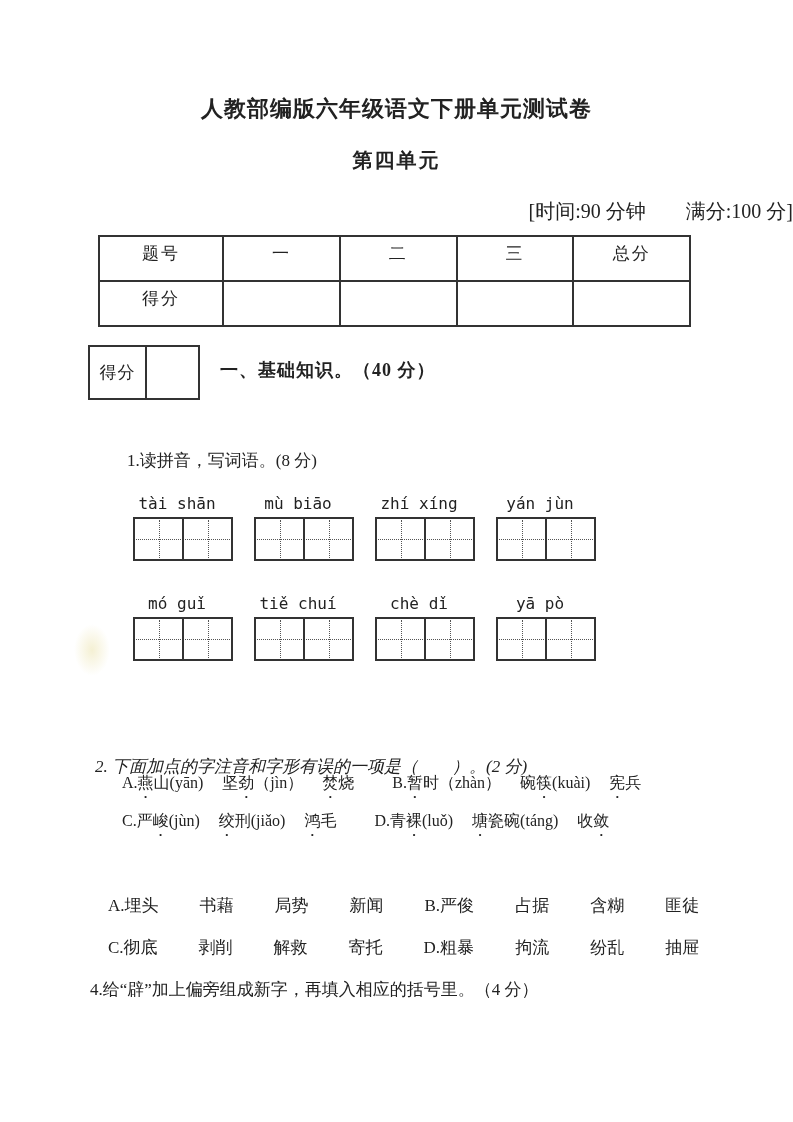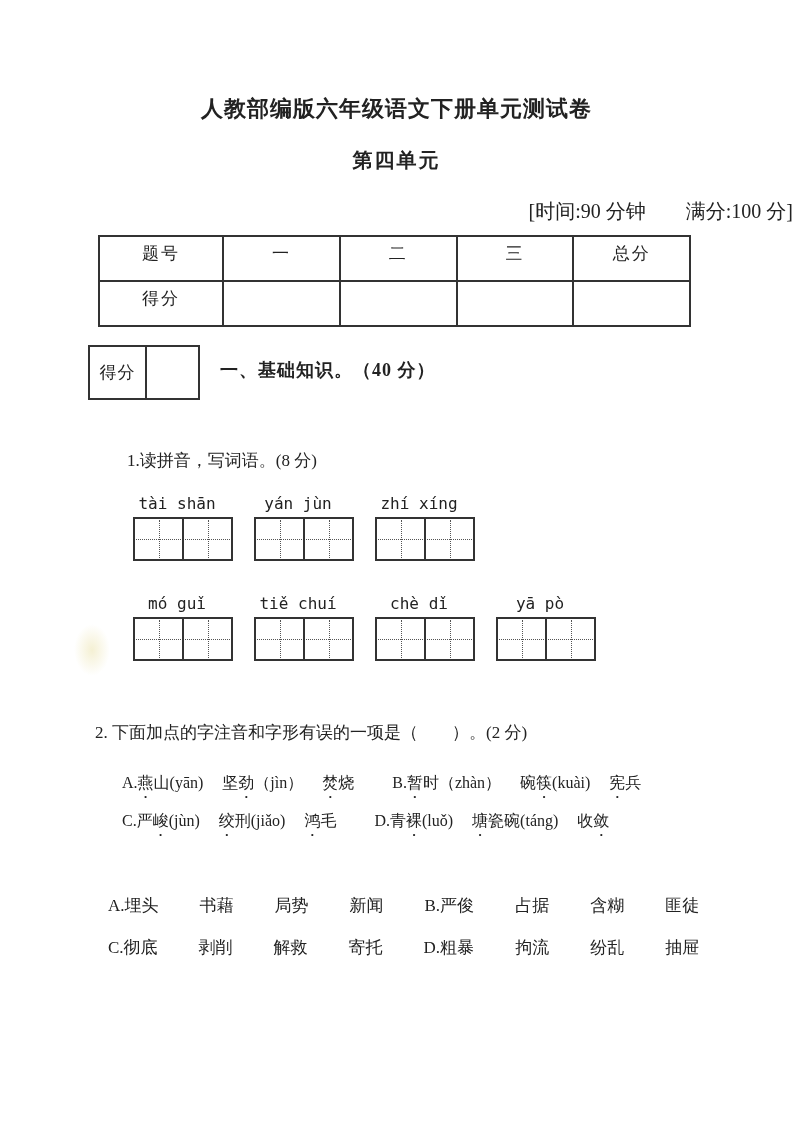--- a/index.html
+++ b/index.html
@@ -55,21 +55,21 @@
   }
   .sb-blank { flex:1; }
 
   .section-title {
     position:absolute; left:220px; top:358px;
     font-size:18px; font-weight:700; letter-spacing:1px;
   }
 
   .q { position:absolute; font-size:17px; white-space:pre; }
   .q1 { left:95px; top:449px;margin-left:32px; }
-  .q2 { left:95px; top:721px; }
+  .q2 { left:95px; top:755px;font-style:italic; }
   .q3 { left:90px; top:852px; }
   .q4 { left:90px; top:978px; }
 
   .grid-row {
     position:absolute; left:133px;
     display:flex; gap:33px;
   }
   .grid-row.r1 { top:494px; }
   .grid-row.r2 { top:594px; }
   .pgroup { width:88px; }
@@ -158,28 +158,35 @@
 
   <div class="grid-row r1">
     <div class="pgroup">
       <div class="plabel">tài shān</div>
       <div class="pgrid">
         <div class="pcell"></div>
         <div class="pcell"></div>
       </div>
     </div>
     <div class="pgroup">
+      <div class="plabel">mù biāo</div>
+      <div class="pgrid">
+        <div class="pcell"></div>
+        <div class="pcell"></div>
+      </div>
+    </div>
+    <div class="pgroup">
+      <div class="plabel">zhí xíng</div>
+      <div class="pgrid">
+        <div class="pcell"></div>
+        <div class="pcell"></div>
+      </div>
+    </div>
+    <div class="pgroup">
       <div class="plabel">yán jùn</div>
-      <div class="pgrid">
-        <div class="pcell"></div>
-        <div class="pcell"></div>
-      </div>
-    </div>
-    <div class="pgroup">
-      <div class="plabel">zhí xíng</div>
       <div class="pgrid">
         <div class="pcell"></div>
         <div class="pcell"></div>
       </div>
     </div>
   </div>
 
   <div class="grid-row r2">
     <div class="pgroup">
       <div class="plabel">mó guǐ</div>
@@ -229,15 +236,16 @@
     <span>C.彻底</span>
     <span>剥削</span>
     <span>解救</span>
     <span>寄托</span>
     <span>D.粗暴</span>
     <span>拘流</span>
     <span>纷乱</span>
     <span>抽屉</span>
   </div>
 
+  <div class="q q4">4.给“辟”加上偏旁组成新字，再填入相应的括号里。（4 分）</div>
 
   <div class="smudge"></div>
 </div>
 
 </body></html>

